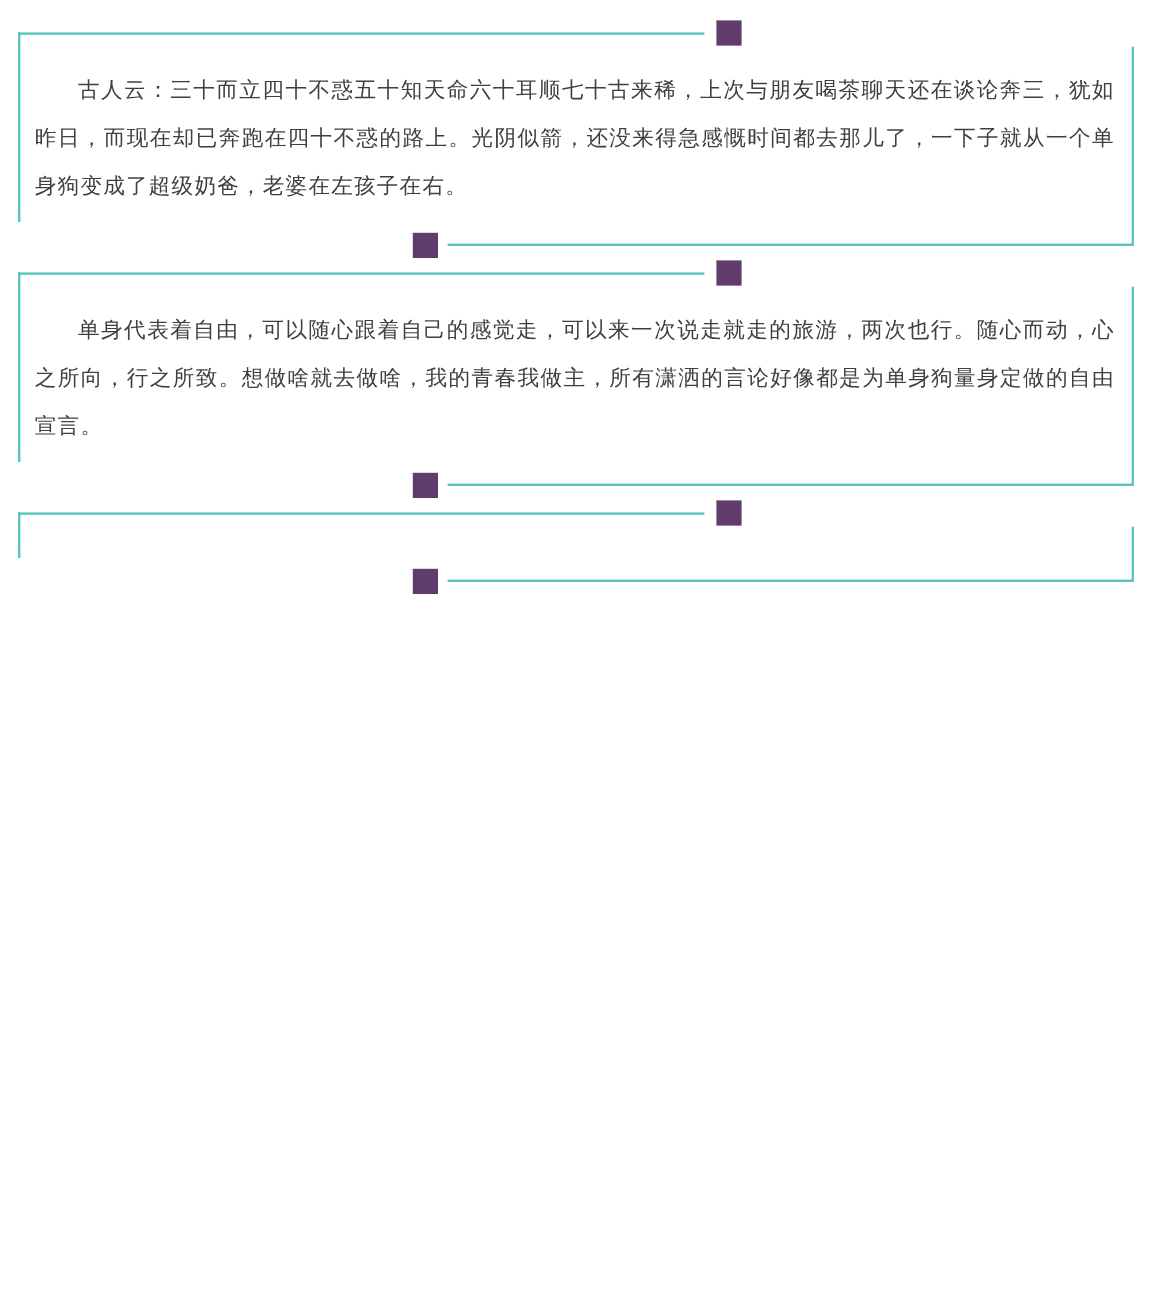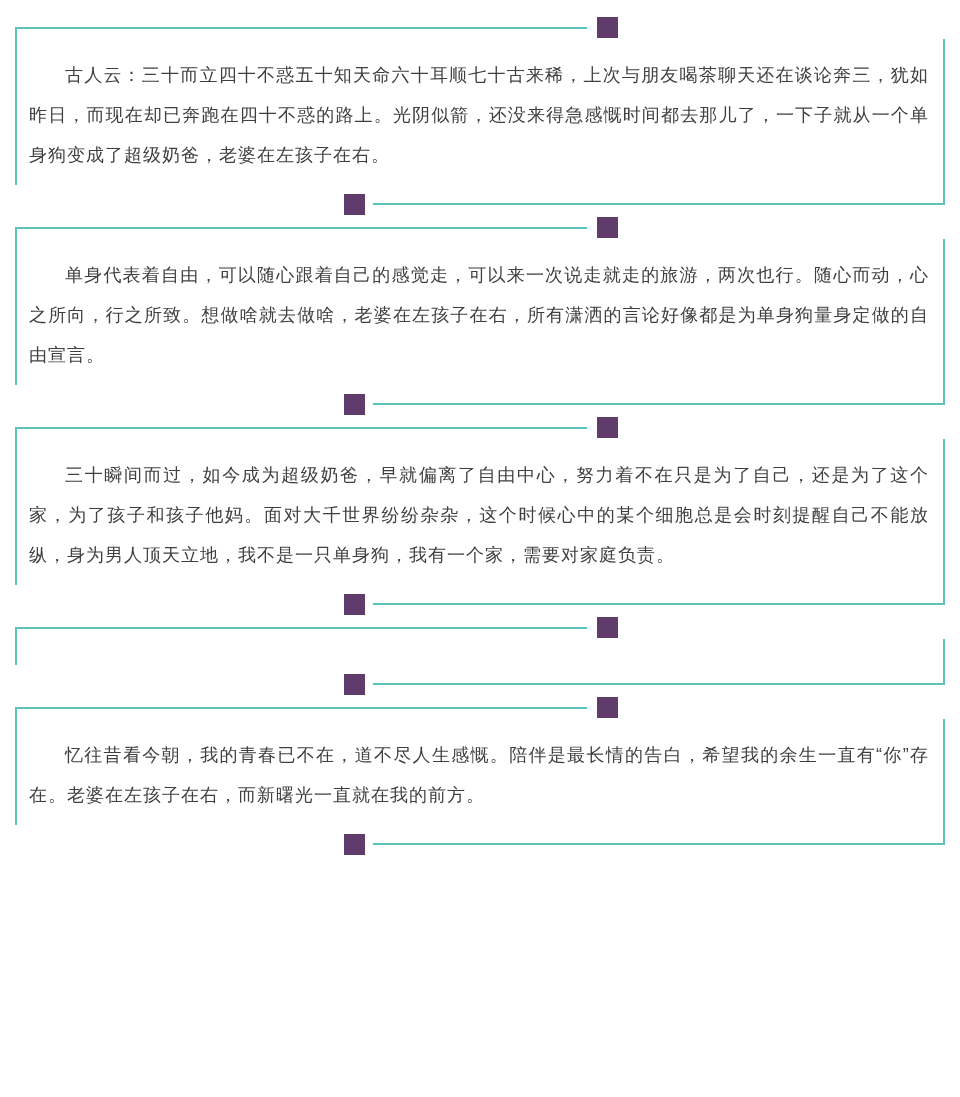--- a/index.html
+++ b/index.html
@@ -67,45 +67,27 @@
     <p class="para">古人云：三十而立四十不惑五十知天命六十耳顺七十古来稀，上次与朋友喝茶聊天还在谈论奔三，犹如昨日，而现在却已奔跑在四十不惑的路上。光阴似箭，还没来得急感慨时间都去那儿了，一下子就从一个单身狗变成了超级奶爸，老婆在左孩子在右。</p>
   </section>
 
   <section class="block">
     <div class="line-top"></div>
     <div class="sq sq-top"></div>
     <div class="line-left"></div>
     <div class="line-right"></div>
     <div class="line-bottom"></div>
     <div class="sq sq-bottom"></div>
-    <p class="para">单身代表着自由，可以随心跟着自己的感觉走，可以来一次说走就走的旅游，两次也行。随心而动，心之所向，行之所致。想做啥就去做啥，老婆在左孩子在右，所有潇洒的言论好像都是为单身狗量身定做的自由宣言。</p>
+    <p class="para">单身代表着自由，可以随心跟着自己的感觉走，可以来一次说走就走的旅游，两次也行。随心而动，心之所向，行之所致。想做啥就去做啥，我的青春我做主，所有潇洒的言论好像都是为单身狗量身定做的自由宣言。</p>
   </section>
 
-  <section class="block">
-    <div class="line-top"></div>
-    <div class="sq sq-top"></div>
-    <div class="line-left"></div>
-    <div class="line-right"></div>
-    <div class="line-bottom"></div>
-    <div class="sq sq-bottom"></div>
-    <p class="para">三十瞬间而过，如今成为超级奶爸，早就偏离了自由中心，努力着不在只是为了自己，还是为了这个家，为了孩子和孩子他妈。面对大千世界纷纷杂杂，这个时候心中的某个细胞总是会时刻提醒自己不能放纵，身为男人顶天立地，我不是一只单身狗，我有一个家，需要对家庭负责。</p>
-  </section>
 
   <section class="block">
     <div class="line-top"></div>
     <div class="sq sq-top"></div>
     <div class="line-left"></div>
     <div class="line-right"></div>
     <div class="line-bottom"></div>
     <div class="sq sq-bottom"></div>
   </section>
 
-  <section class="block">
-    <div class="line-top"></div>
-    <div class="sq sq-top"></div>
-    <div class="line-left"></div>
-    <div class="line-right"></div>
-    <div class="line-bottom"></div>
-    <div class="sq sq-bottom"></div>
-    <p class="para">忆往昔看今朝，我的青春已不在，道不尽人生感慨。陪伴是最长情的告白，希望我的余生一直有“你”存在。老婆在左孩子在右，而新曙光一直就在我的前方。</p>
-  </section>
 
 </div>
 
 </body></html>

